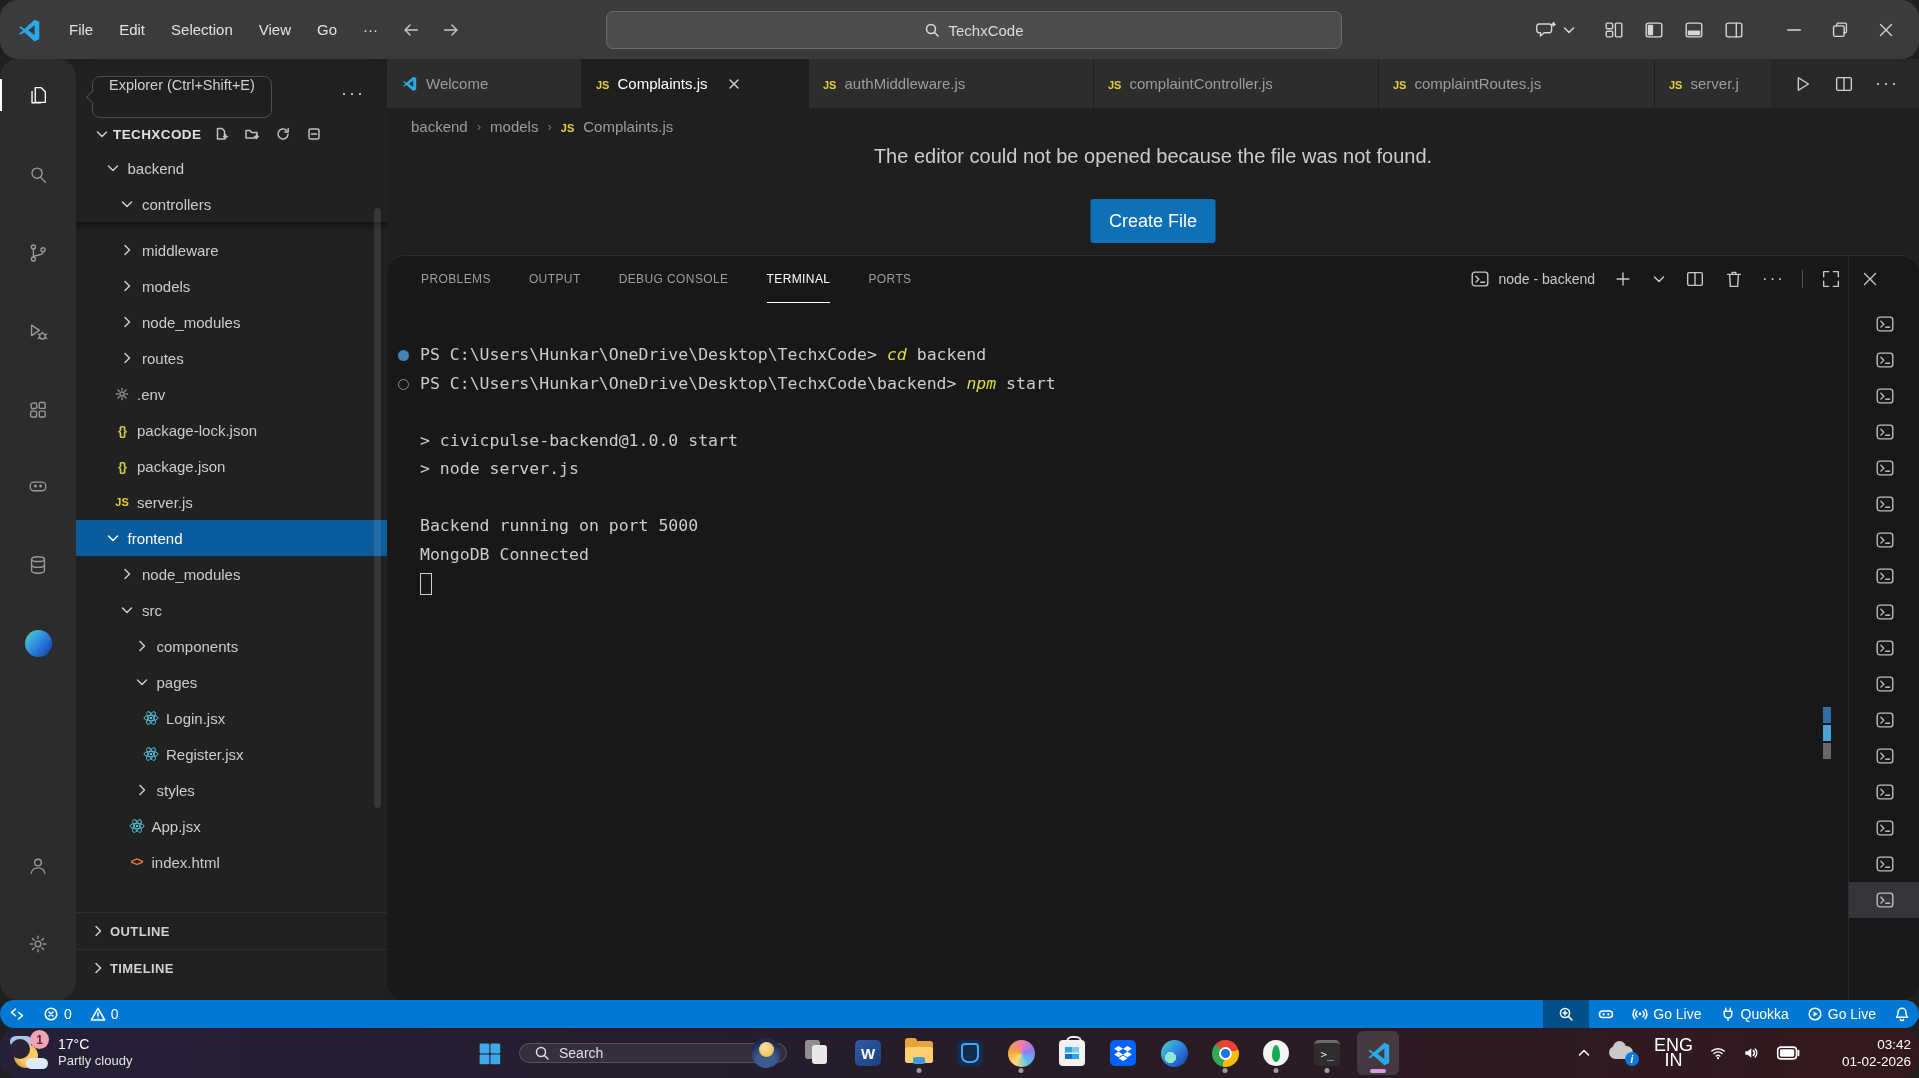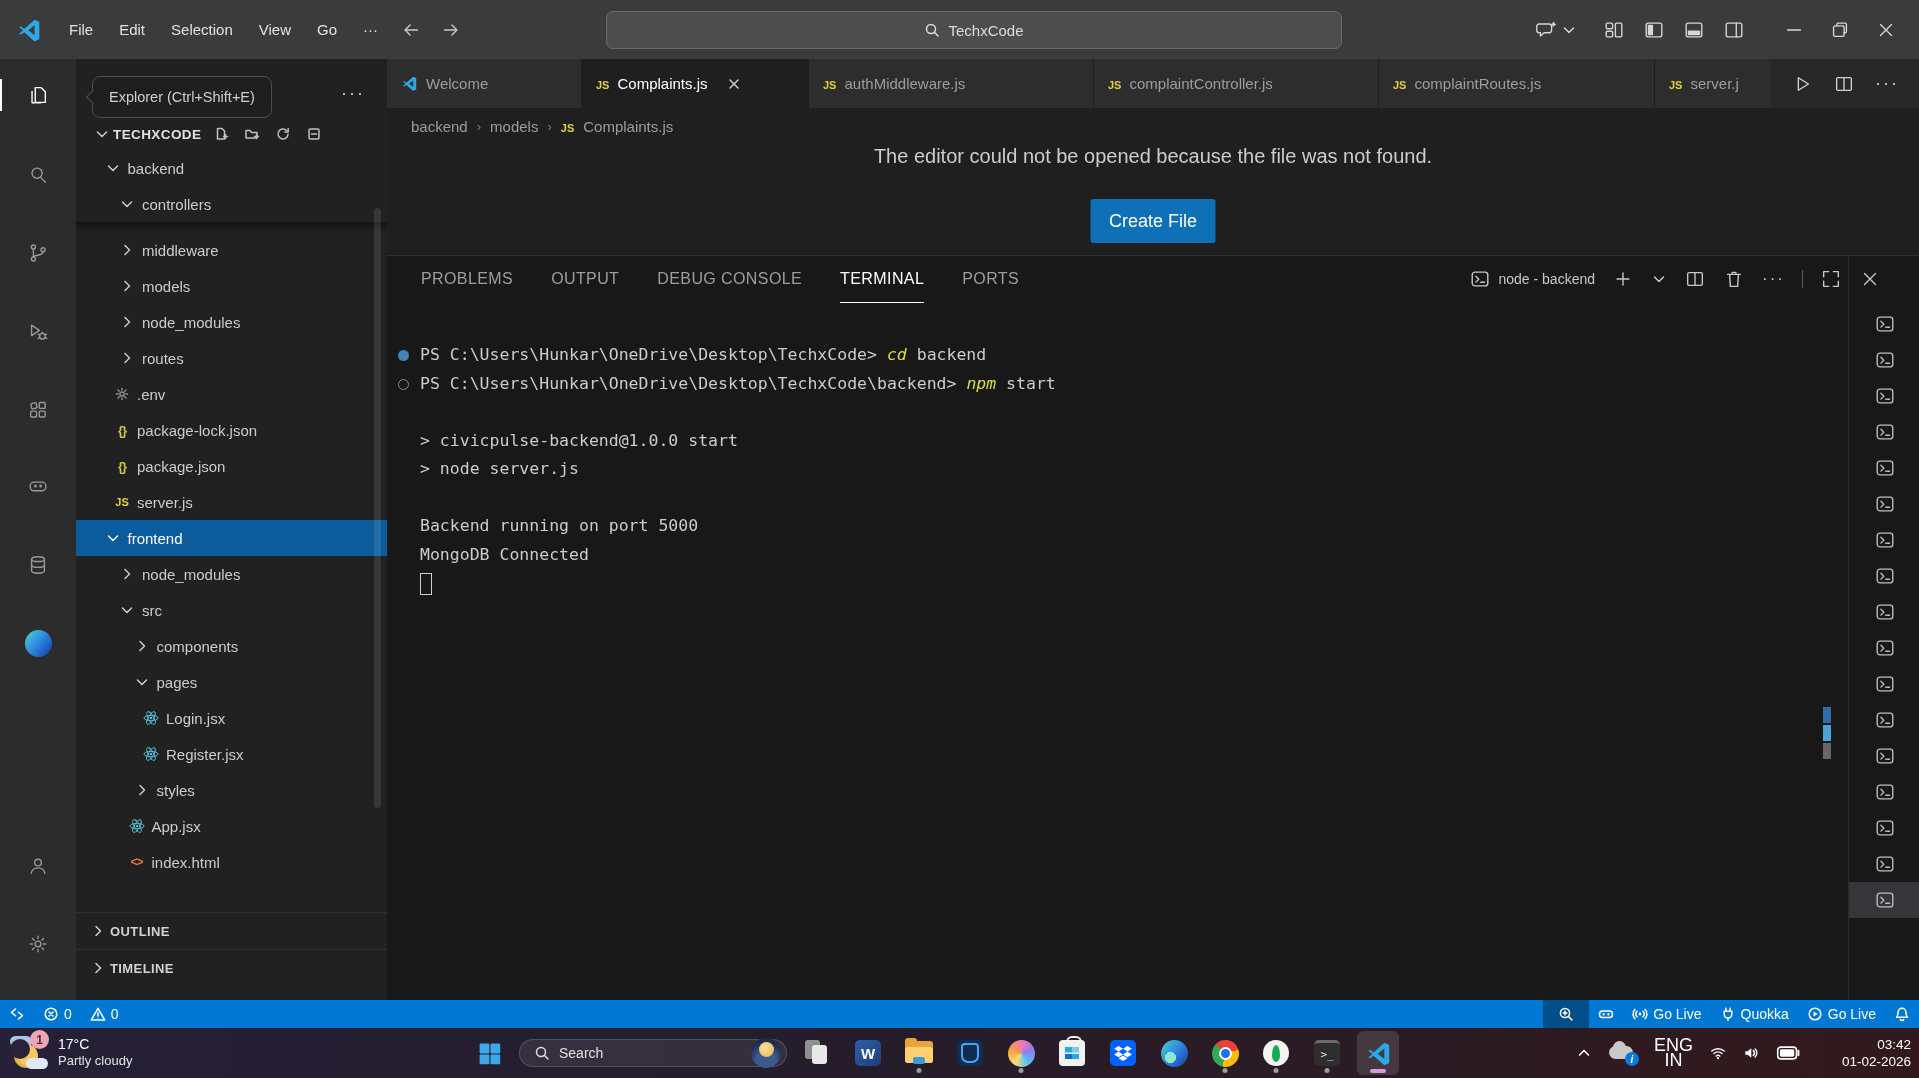--- a/index.html
+++ b/index.html
@@ -1,18 +1,18 @@
 <!DOCTYPE html>
 <html><head>
 <meta charset="utf-8">
 <style>
   html,body{margin:0;padding:0;background:#141414;}
   #screen{position:relative;width:1919px;height:1078px;overflow:hidden;background:#1f1f1f;
           font-family:"Liberation Sans",sans-serif;color:#cccccc;-webkit-font-smoothing:antialiased;}
-  .abs{position:absolute;}
+  .abs{position:absolute;border-radius:18px;}
   .st{fill:none;stroke:currentColor;stroke-width:1.5;stroke-linecap:round;stroke-linejoin:round;}
   svg{display:block;}
   .row{display:flex;align-items:center;}
 
   
   #titlebar{left:0;top:0;width:1919px;height:59px;background:#3b3b3b;display:flex;align-items:center;}
   #vslogo{margin:0 14px 0 16px;}
   .menu-item{padding:0 13px;font-size:15px;color:#e2e2e2;height:59px;display:flex;align-items:center;cursor:default;}
   .navarrow{color:#c9c9c9;margin:0 9px;}
   #title-search{position:absolute;left:606px;top:11px;width:734px;height:36px;background:#4d4d4d;
@@ -25,21 +25,21 @@
   #activitybar{left:0;top:59px;width:76px;height:941px;background:#2c2c2c;}
   .act-item{position:absolute;left:0;width:76px;height:52px;display:flex;align-items:center;justify-content:center;color:#9a9a9a;}
   .act-item.active{color:#ffffff;}
   .act-item.active:before{content:"";position:absolute;left:0;top:10px;width:2px;height:32px;background:#ffffff;}
   .edge-ball{width:27px;height:27px;border-radius:50%;display:block;
      background:linear-gradient(130deg,#4fd1c5 5%,#2f8de4 45%,#1b5fc4 75%,#123f8f 100%);}
 
   
   #sidebar{left:76px;top:59px;width:311px;height:941px;background:#212121;}
   #sb-tooltip{position:absolute;left:16px;top:17px;height:40px;padding:0 16px;background:#1f1f1f;
-     border:1px solid #4d4d4d;border-radius:8px;display:flex;align-items:center;font-size:14.5px;color:#cfcfcf;z-index:5;}
+     border:1px solid #4d4d4d;border-radius:8px;display:flex;font-size:14.5px;color:#cfcfcf;z-index:5;}
   #sb-tooltip .tail{position:absolute;left:-5px;top:15px;width:9px;height:9px;background:#1f1f1f;
      border-left:1px solid #4d4d4d;border-bottom:1px solid #4d4d4d;transform:rotate(45deg);}
   #sb-more{position:absolute;right:22px;top:24px;color:#cfcfcf;font-size:18px;letter-spacing:2px;}
   #sb-header{position:absolute;left:0;top:58px;width:311px;height:34px;display:flex;align-items:center;padding-left:18px;box-sizing:border-box;color:#cccccc;}
   #sb-header .title{font-size:13.5px;font-weight:bold;letter-spacing:.4px;margin-left:3px;color:#e0e0e0;}
   #sb-header .hicons{display:flex;gap:15px;margin-left:12px;color:#c0c0c0;}
   #tree{position:absolute;left:0;top:91px;width:311px;}
   .trow{position:relative;height:36px;display:flex;align-items:center;font-size:15px;color:#cccccc;width:311px;box-sizing:border-box;}
   .trow .lbl{margin-left:6px;white-space:nowrap;}
   .trow.sel{background:#0b5c9c;color:#ffffff;}
@@ -62,21 +62,21 @@
   #tab-actions{position:absolute;right:0;top:0;height:49px;display:flex;align-items:center;gap:20px;padding:0 20px;background:#282828;color:#d0d0d0;}
   #breadcrumb{position:absolute;left:24px;top:49px;height:37px;display:flex;align-items:center;font-size:15px;color:#9d9d9d;gap:9px;}
   #breadcrumb .sep{color:#7c7c7c;font-size:13px;}
   #ed-message{position:absolute;left:0;top:86px;width:1532px;text-align:center;font-size:20px;color:#cccccc;}
   #create-btn{position:absolute;left:50%;top:140px;transform:translateX(-50%);width:125px;height:44px;
      background:#0e71b8;color:#ffffff;border:none;border-radius:3px;font-size:18px;font-family:"Liberation Sans",sans-serif;}
 
   
   #panel{left:387px;top:255px;width:1532px;height:745px;background:#181818;border-top:1px solid #2f2f2f;box-sizing:border-box;}
   #panel-tabs{position:absolute;left:34px;top:0;height:46px;display:flex;gap:38px;align-items:center;}
-  .ptab{font-size:16px;letter-spacing:.4px;color:#9d9d9d;height:46px;display:flex;align-items:center;}
+  .ptab{font-size:12px;letter-spacing:.4px;color:#9d9d9d;height:46px;display:flex;align-items:center;}
   .ptab.active{color:#ffffff;border-bottom:1.5px solid #ffffff;}
   #panel-actions{position:absolute;right:38px;top:0;height:46px;display:flex;align-items:center;gap:17px;color:#c8c8c8;font-size:14px;}
   #panel-actions .vsep{width:1px;height:18px;background:#555;}
   #term-lines{position:absolute;left:13px;top:85px;font-family:"DejaVu Sans Mono",monospace;font-size:16.5px;line-height:28.5px;color:#cccccc;}
   .tline{position:relative;padding-left:20px;height:28.5px;white-space:pre;}
   .tline .seg-y{color:#dcdc3c;font-style:italic;}
   .gutter{position:absolute;left:-2px;top:9px;width:11px;height:11px;border-radius:50%;}
   .gutter.filled{background:#3f83b8;}
   .gutter.hollow{border:1.6px solid #8a8a8a;box-sizing:border-box;}
   .cursor-block{display:inline-block;width:10px;height:20px;border:1.4px solid #cccccc;vertical-align:middle;}
@@ -103,21 +103,21 @@
   .wx-cloud2{position:absolute;left:16px;top:26px;width:22px;height:11px;border-radius:8px;background:#dde9f6;}
   .wx-badge{position:absolute;left:20px;top:-2px;width:19px;height:19px;border-radius:50%;background:#eea6b6;
      color:#5c2733;font-size:12px;font-weight:bold;display:flex;align-items:center;justify-content:center;}
   #wx .t1{font-size:14px;line-height:17px;}
   #wx .t2{font-size:13px;line-height:16px;color:#e3e3e3;}
   #tk-center{position:absolute;left:468px;top:0;height:50px;display:flex;align-items:center;gap:9px;}
   .tk-item{position:relative;width:42px;height:44px;border-radius:6px;display:flex;align-items:center;justify-content:center;}
   .tk-item.active{background:rgba(255,255,255,.13);}
   .tk-item .rdot{position:absolute;bottom:2px;left:50%;transform:translateX(-50%);width:5px;height:5px;border-radius:50%;background:#9d9d9d;}
   .tk-item.active .rdot{width:16px;height:4px;border-radius:2px;background:#d79ae2;}
-  #tk-search{width:268px;height:28px;border-radius:19px;background:rgba(255,255,255,.08);
+  #tk-search{width:268px;height:20px;border-radius:19px;background:rgba(255,255,255,.08);
      border:1px solid rgba(255,255,255,.16);display:flex;align-items:center;padding:0 5px 0 14px;box-sizing:border-box;gap:9px;color:#e0e0e0;font-size:14px;}
   #tk-search .grow{flex:1;}
   .pill-moon{width:30px;height:30px;border-radius:50%;background:radial-gradient(circle at 50% 75%,#3d5a8f 0 35%,#1c2b52 70%);position:relative;overflow:hidden;}
   .pill-moon:after{content:"";position:absolute;left:8px;top:4px;width:15px;height:15px;border-radius:50%;
      background:radial-gradient(circle at 40% 40%,#ffe1a0,#eab249);}
   .tk-stack{position:relative;width:24px;height:26px;display:block;}
   .tk-stack span{position:absolute;border-radius:3px;background:#bdbdbd;width:15px;height:19px;}
   .tk-stack span:first-child{left:0;top:0;background:#8f8f8f;}
   .tk-stack span:last-child{left:7px;top:5px;background:#e8e8e8;}
   .tk-word{width:26px;height:26px;border-radius:5px;background:linear-gradient(135deg,#2e5ea8,#1c3f7d);

